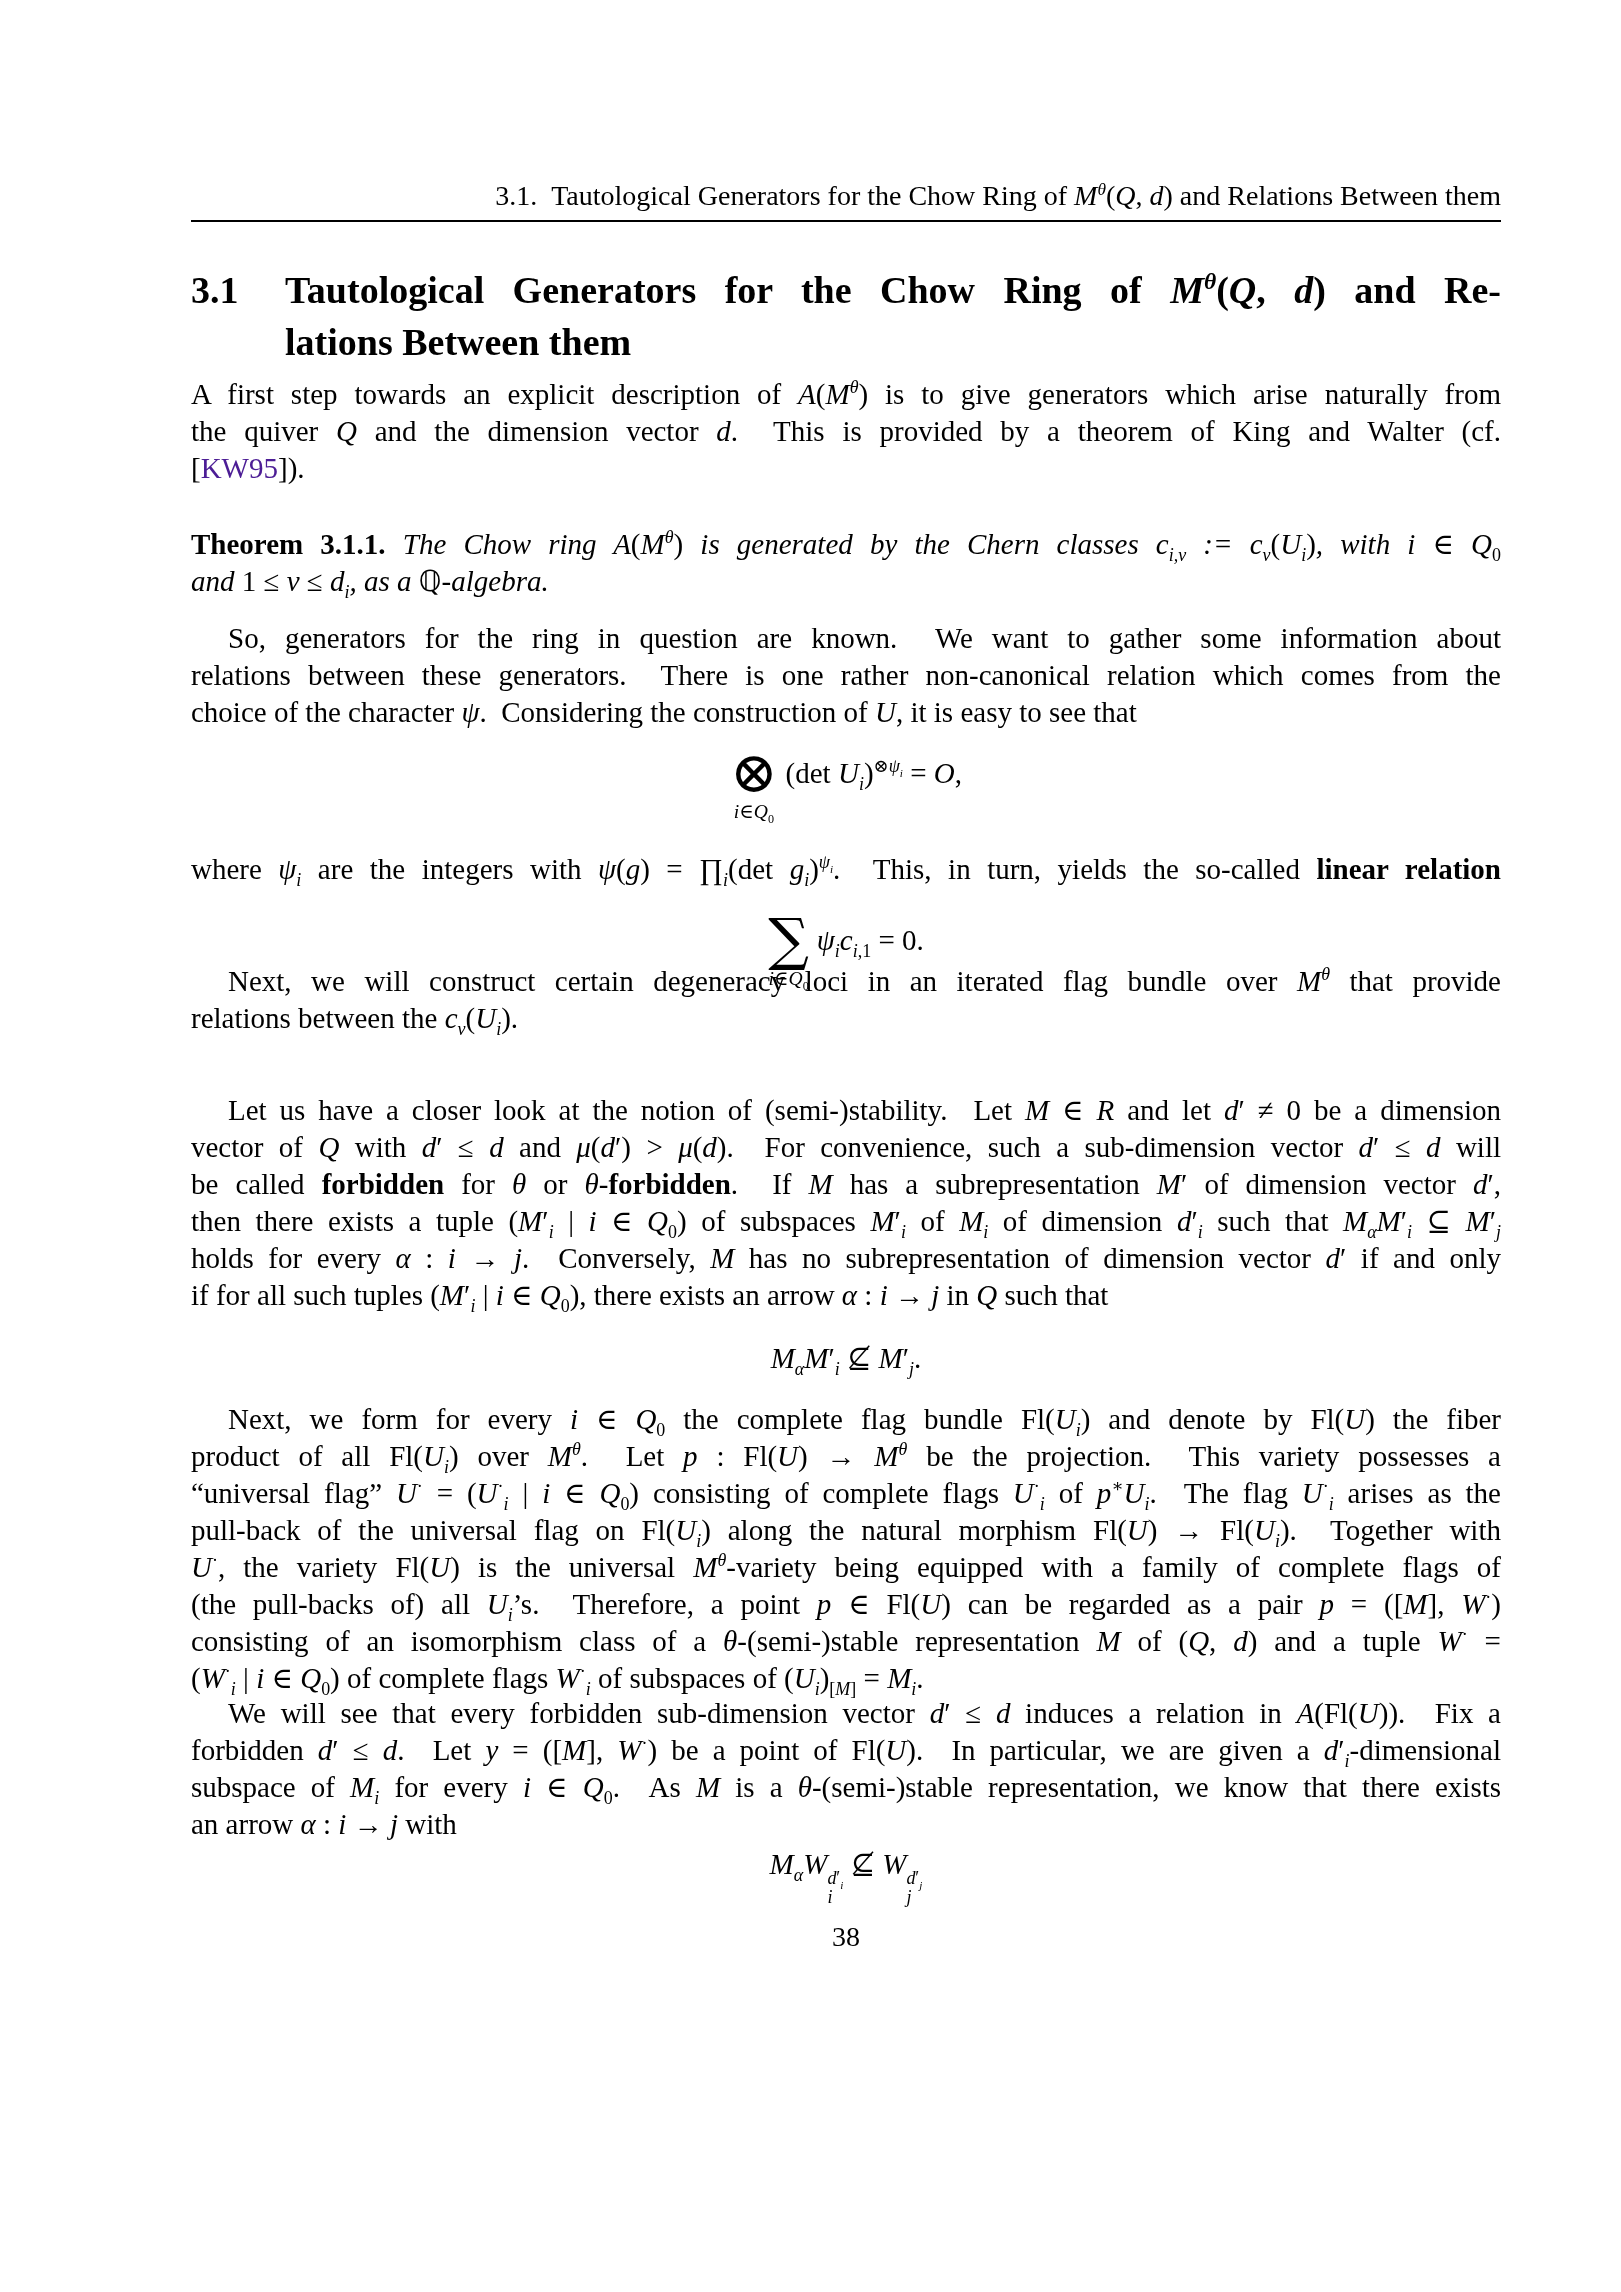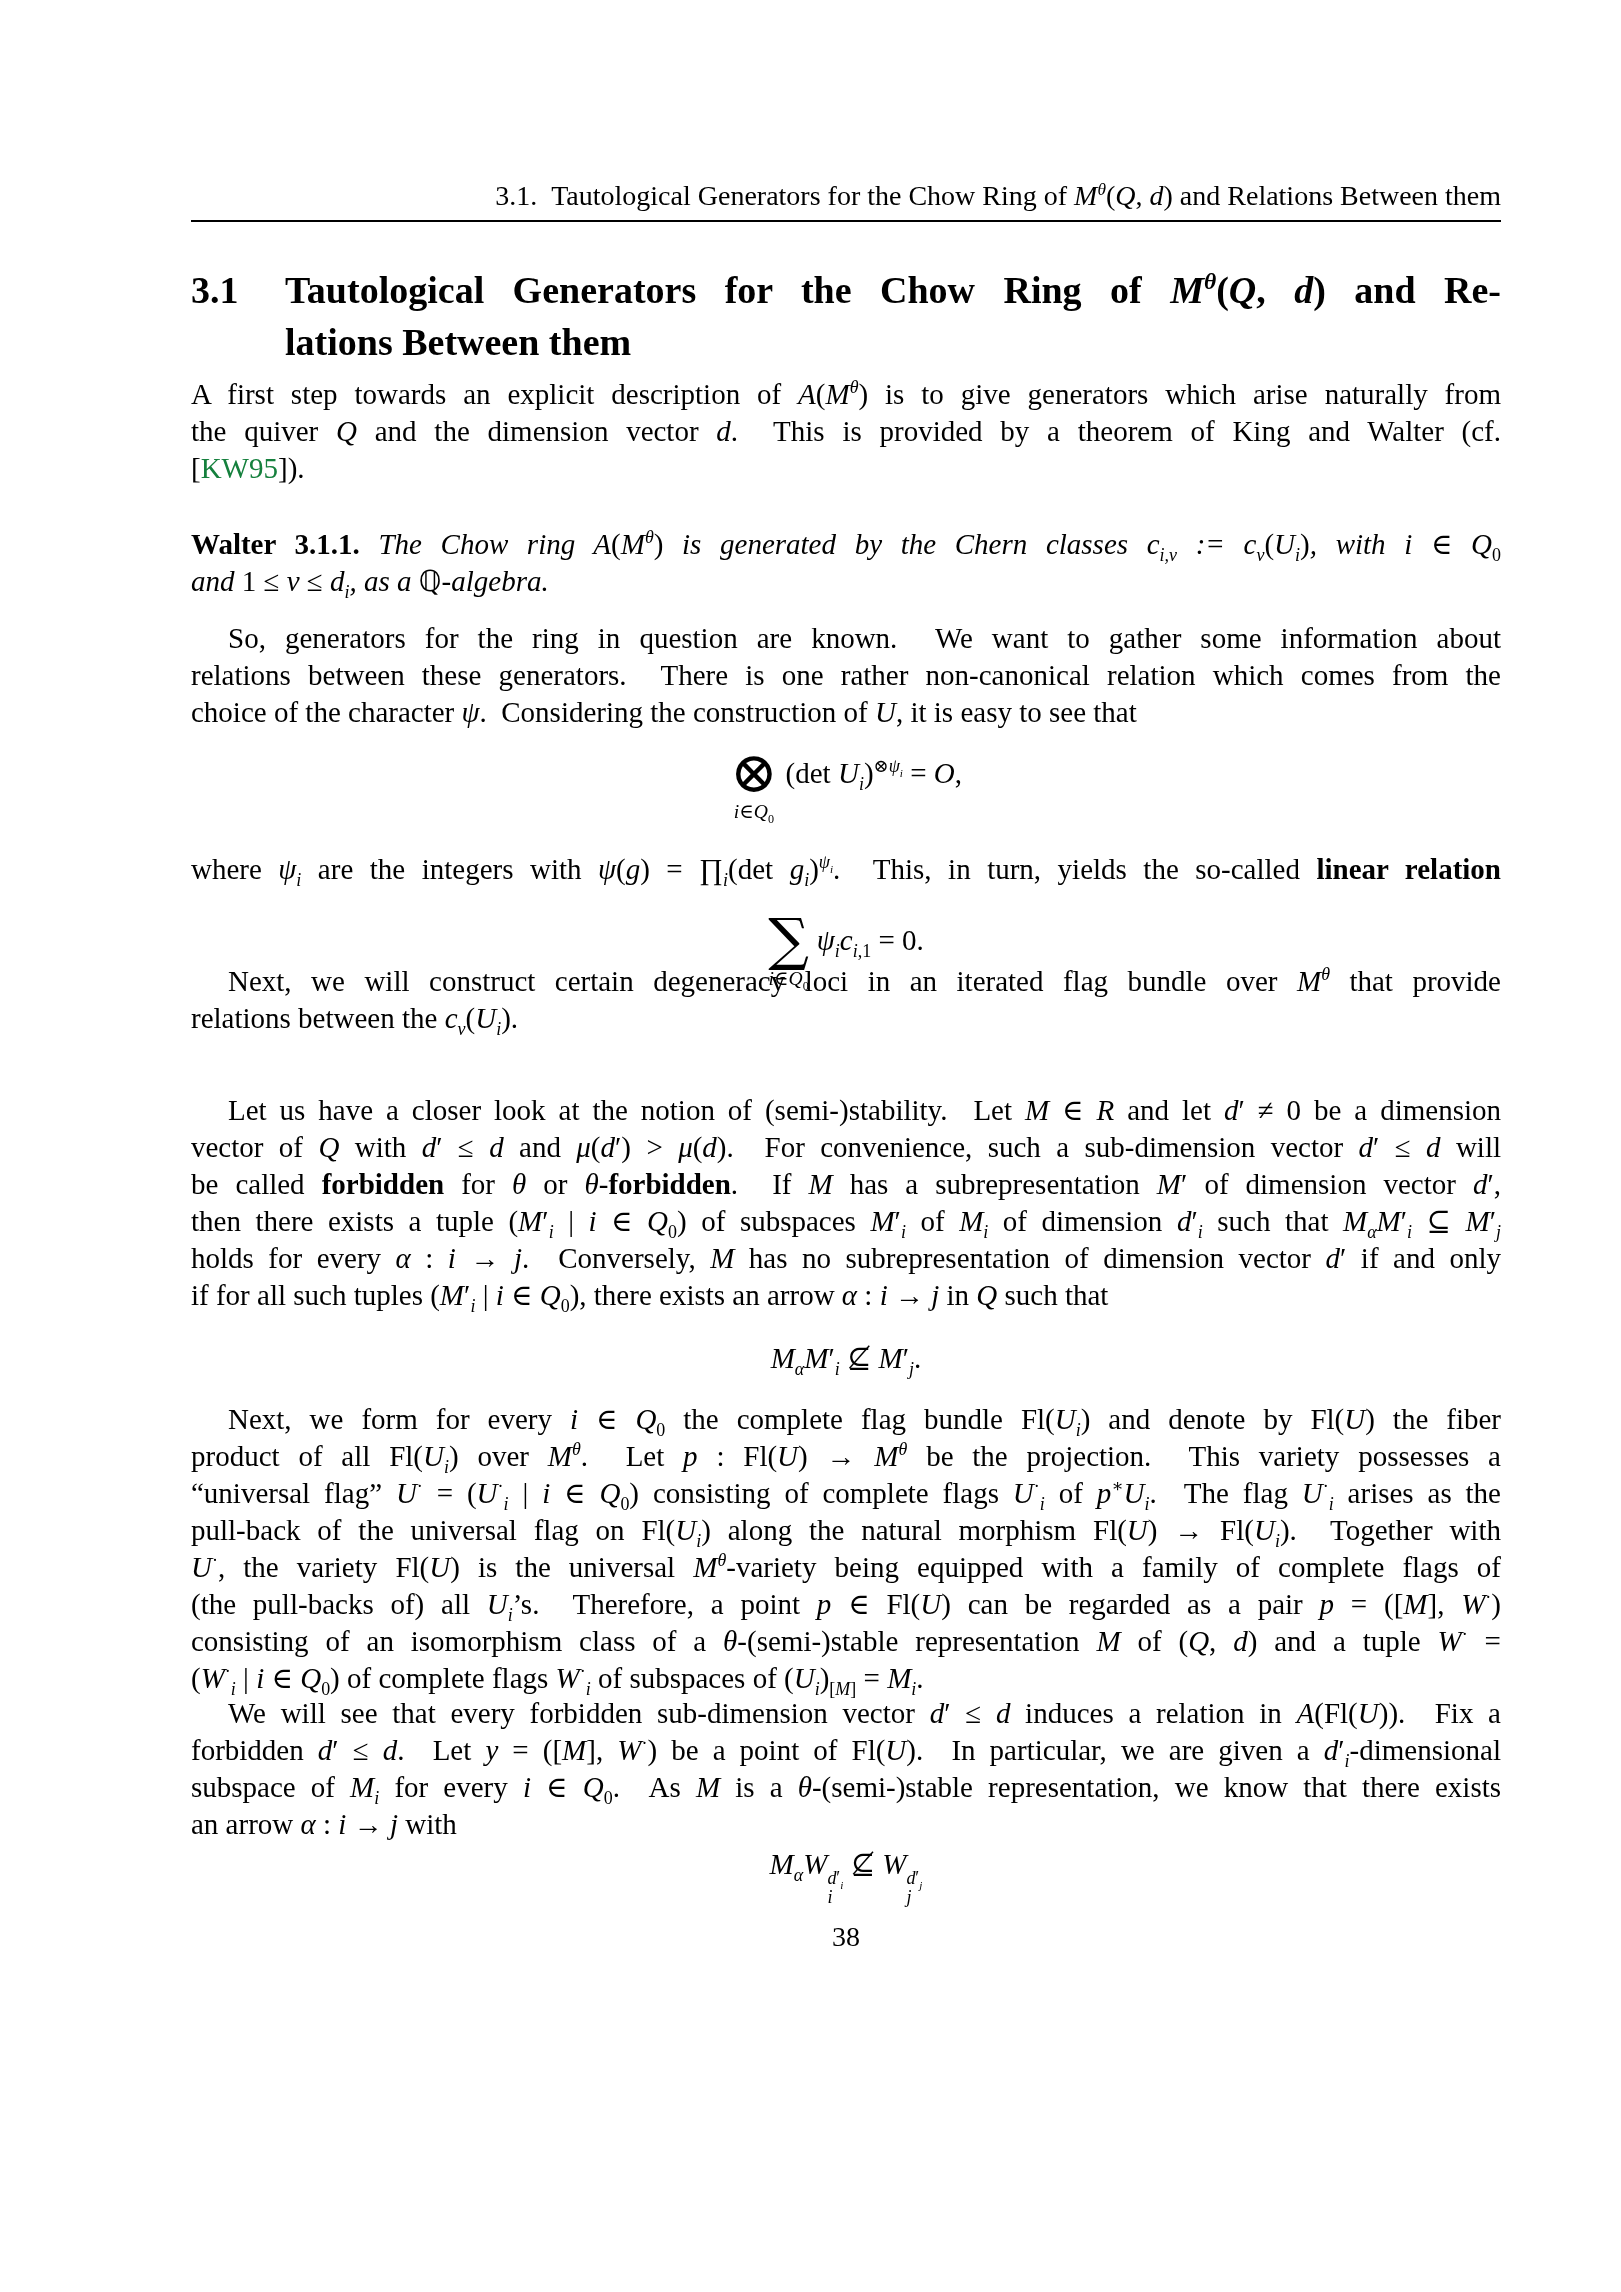--- a/index.html
+++ b/index.html
@@ -47,21 +47,21 @@
   .eqbody{margin-top:14.7px;line-height:31px;}
 
   .eq-simple{text-align:center;font-size:29px;line-height:47px;}
 
   .stk{
     display:inline-flex;flex-direction:column;align-items:flex-start;
     vertical-align:-0.55em;line-height:1.05;font-size:0.62em;
   }
   .stk .t,.stk .b{display:block;}
 
-  .cite{color:#15803d;}
+  .cite{color:#4c1d95;}
   .bb{font-style:normal;font-family:"DejaVu Sans","DejaVu Serif",sans-serif;}
 
   .page-number{top:1919px;text-align:center;font-size:28px;line-height:36px;}
 </style>
 </head>
 <body>
 
 <div class="page">
   <div class="textcol">
 
@@ -77,21 +77,21 @@
       </span>
     </div>
 
     <div class="block para" style="top:376px">
         <div class="tline">A first step towards an explicit description of <i>A</i>(<i>M<sup>θ</sup></i>) is to give generators which arise naturally from</div>
         <div class="tline">the quiver <i>Q</i> and the dimension vector <i>d</i>.&nbsp; This is provided by a theorem of King and Walter (cf.</div>
         <div class="tline last">[<span class="cite">KW95</span>]).</div>
       </div>
 
     <div class="block para theorem" style="top:526px">
-        <div class="tline"><b>Walter 3.1.1.</b> <i>The Chow ring A</i>(<i>M<sup>θ</sup></i>) <i>is generated by the Chern classes c<sub>i,ν</sub> := c<sub>ν</sub></i>(<i>U<sub>i</sub></i>)<i>, with i</i> ∈ <i>Q</i><sub>0</sub></div>
+        <div class="tline"><b>Theorem 3.1.1.</b> <i>The Chow ring A</i>(<i>M<sup>θ</sup></i>) <i>is generated by the Chern classes c<sub>i,ν</sub> := c<sub>ν</sub></i>(<i>U<sub>i</sub></i>)<i>, with i</i> ∈ <i>Q</i><sub>0</sub></div>
         <div class="tline last"><i>and</i> 1 ≤ <i>ν</i> ≤ <i>d<sub>i</sub></i><i>, as a</i> <span class="bb">ℚ</span><i>-algebra.</i></div>
       </div>
 
     <div class="block para indent" style="top:620px">
         <div class="tline">So, generators for the ring in question are known.&nbsp; We want to gather some information about</div>
         <div class="tline">relations between these generators.&nbsp; There is one rather non-canonical relation which comes from the</div>
         <div class="tline last">choice of the character <i>ψ</i>.&nbsp; Considering the construction of <i>U</i>, it is easy to see that</div>
       </div>
 
     <div class="block equation" style="top:743px">

